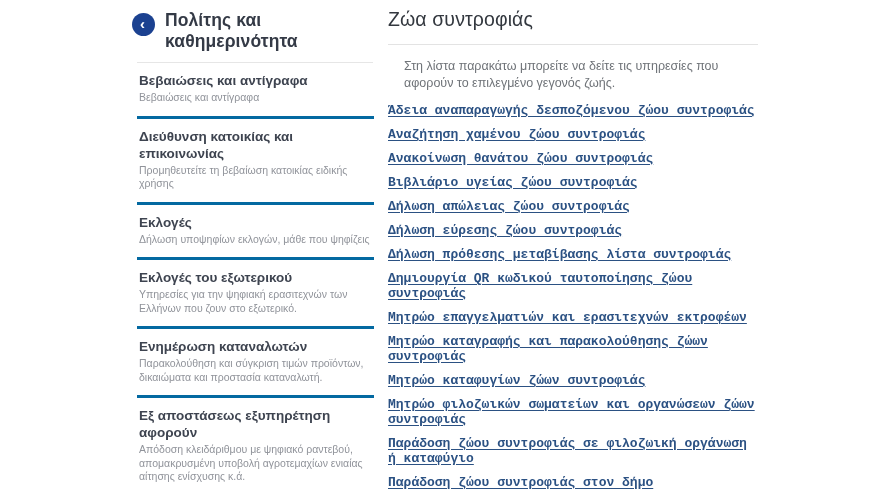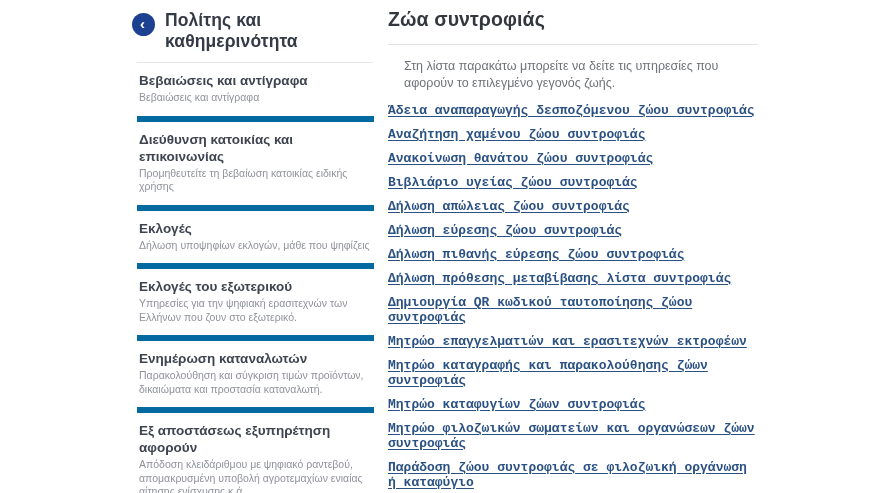--- a/index.html
+++ b/index.html
@@ -20,38 +20,38 @@
     margin-top:3px;
   }
   .side-title{
     font-size:17.5px;line-height:21px;font-weight:bold;color:#343a46;
     margin:0;letter-spacing:.1px;
   }
   .side-divider{border:none;border-top:1px solid #e6e6e6;margin:10px 0 0 7px;width:236px;}
   .side-list{margin:0;padding:0;list-style:none;}
   .side-item{
     margin:0 1px 0 7px;padding:9px 2px 11px 2px;
-    border-bottom:6px solid #0369a1;cursor:pointer;
+    border-bottom:3px solid #0369a1;cursor:pointer;
   }
   .side-item .it-title{
     font-size:13.5px;font-weight:bold;color:#3e4450;line-height:17px;margin:0 0 2px 0;
   }
   .side-item .it-desc{
     font-size:10.5px;color:#90939a;line-height:13.5px;margin:0;
   }
   .side-item.no-border{border-bottom:none;}
   .side-item.selected{
     margin:6px 0 0 0;padding:12px 10px 14px 10px;
     background:#1c3f72;border-bottom:none;
   }
 
   
   .main{position:absolute;left:388px;top:8px;width:372px;}
   .main-title{
-    font-size:19.5px;font-weight:bold;color:#33383f;margin:0 0 13px 0;letter-spacing:.1px;
+    font-size:19.5px;font-weight:normal;color:#33383f;margin:0 0 13px 0;letter-spacing:.1px;
   }
   .main-divider{border:none;border-top:1px solid #e3e3e3;margin:0 0 13px 0;width:370px;}
   .main-intro{
     font-size:12.5px;color:#6f7378;line-height:17px;margin:0 0 11px 16px;max-width:372px;
   }
   .link-list{margin:0;padding:0;list-style:none;}
   .link-list li{margin:0 0 9px 0;line-height:14px;font-family:Liberation Mono, monospace;}
   .svc-link{
     font-size:13px;font-weight:bold;color:#2b5183;text-decoration:underline;
     text-underline-offset:2px;cursor:pointer;
@@ -105,21 +105,20 @@
   <h1 class="main-title">Ζώα συντροφιάς</h1>
   <hr class="main-divider">
   <p class="main-intro">Στη λίστα παρακάτω μπορείτε να δείτε τις υπηρεσίες που αφορούν το επιλεγμένο γεγονός ζωής.</p>
   <ul class="link-list">
     <li><a class="svc-link">Άδεια αναπαραγωγής δεσποζόμενου ζώου συντροφιάς</a></li>
     <li><a class="svc-link">Αναζήτηση χαμένου ζώου συντροφιάς</a></li>
     <li><a class="svc-link">Ανακοίνωση θανάτου ζώου συντροφιάς</a></li>
     <li><a class="svc-link">Βιβλιάριο υγείας ζώου συντροφιάς</a></li>
     <li><a class="svc-link">Δήλωση απώλειας ζώου συντροφιάς</a></li>
     <li><a class="svc-link">Δήλωση εύρεσης ζώου συντροφιάς</a></li>
-    <li><a class="svc-link">Δήλωση πιθανής εύρεσης ζώου συντροφιάς</a></li>
     <li><a class="svc-link">Δήλωση πρόθεσης μεταβίβασης λίστα συντροφιάς</a></li>
     <li><a class="svc-link">Δημιουργία QR κωδικού ταυτοποίησης ζώου συντροφιάς</a></li>
     <li><a class="svc-link">Μητρώο επαγγελματιών και ερασιτεχνών εκτροφέων</a></li>
     <li><a class="svc-link">Μητρώο καταγραφής και παρακολούθησης ζώων συντροφιάς</a></li>
     <li><a class="svc-link">Μητρώο καταφυγίων ζώων συντροφιάς</a></li>
     <li><a class="svc-link">Μητρώο φιλοζωικών σωματείων και οργανώσεων ζώων συντροφιάς</a></li>
     <li><a class="svc-link">Παράδοση ζώου συντροφιάς σε φιλοζωική οργάνωση ή καταφύγιο</a></li>
     <li><a class="svc-link">Παράδοση ζώου συντροφιάς στον δήμο</a></li>
 
   </ul>

